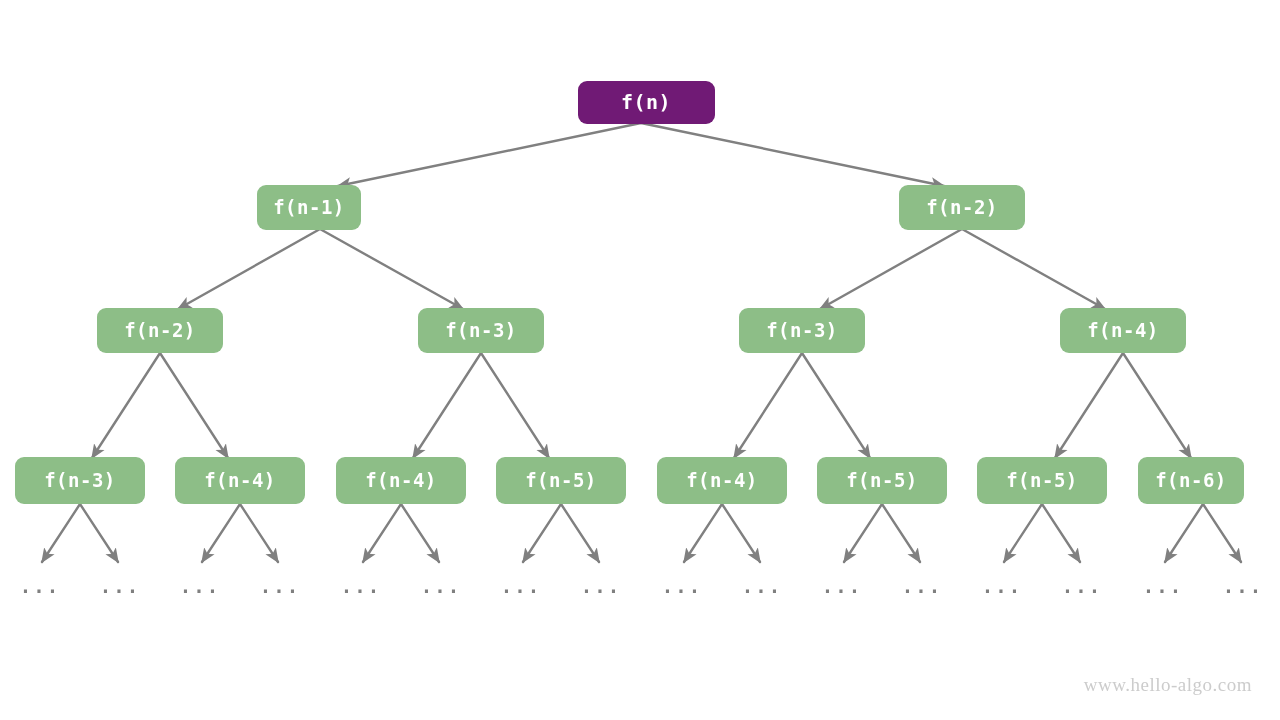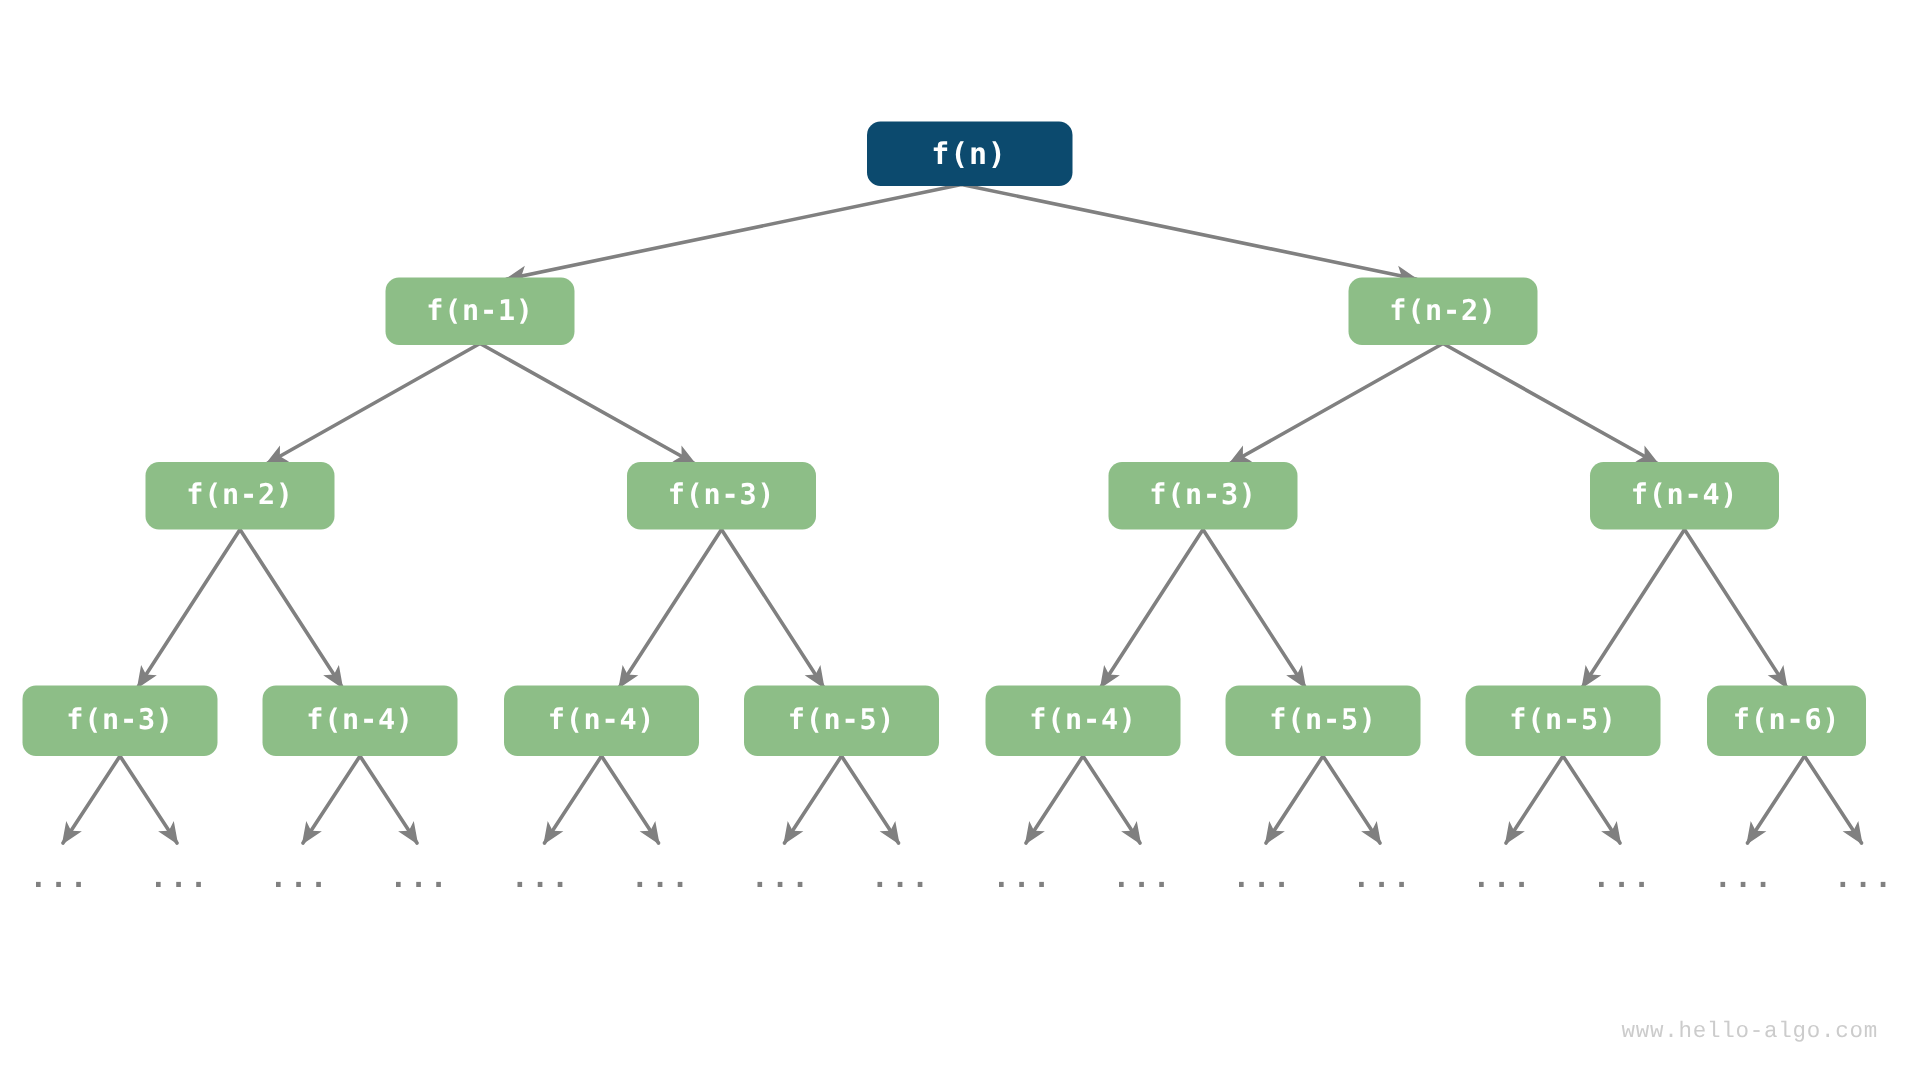--- a/index.html
+++ b/index.html
@@ -49,22 +49,22 @@
     letter-spacing: 2px;
     line-height: 1;
     transform: translate(-50%, -50%);
     user-select: none;
   }
   .watermark {
     position: absolute;
     right: 28px;
     bottom: 24px;
     color: #cccccc;
-    font-family: Liberation Mono, monospace;
-    font-size: 15px;
+    font-family: Liberation Serif, serif;
+    font-size: 19px;
     letter-spacing: 0.5px;
     user-select: none;
     margin-left: 16px;
   }
 </style>
 </head>
 <body>
 
 <svg id="canvas" viewBox="0 0 1280 720" xmlns="http://www.w3.org/2000/svg">
   <defs>
@@ -100,24 +100,24 @@
       <line x1="882" y1="504" x2="844" y2="562" stroke="#808080" stroke-width="2.4" stroke-linecap="round" marker-end="url(#arrowhead)"></line>
       <line x1="882" y1="504" x2="920" y2="562" stroke="#808080" stroke-width="2.4" stroke-linecap="round" marker-end="url(#arrowhead)"></line>
       <line x1="1042" y1="504" x2="1004" y2="562" stroke="#808080" stroke-width="2.4" stroke-linecap="round" marker-end="url(#arrowhead)"></line>
       <line x1="1042" y1="504" x2="1080" y2="562" stroke="#808080" stroke-width="2.4" stroke-linecap="round" marker-end="url(#arrowhead)"></line>
       <line x1="1203" y1="504" x2="1165" y2="562" stroke="#808080" stroke-width="2.4" stroke-linecap="round" marker-end="url(#arrowhead)"></line>
       <line x1="1203" y1="504" x2="1241" y2="562" stroke="#808080" stroke-width="2.4" stroke-linecap="round" marker-end="url(#arrowhead)"></line>
     </g>
 </svg>
 
 <div id="node-layer">
-    <div class="node" style="left: 577.5px; top: 80.5px; width: 137px; height: 43px; font-size: 20px; background: #0c4a6e; color: rgb(255, 255, 255);">
+    <div class="node" style="left: 577.5px; top: 80.5px; width: 137px; height: 43px; font-size: 20px; background: #701a75; color: rgb(255, 255, 255);">
       <span class="node-label">f(n)</span>
     </div>
-    <div class="node" style="left: 257px; top: 184.5px; width: 126px; height: 45px; font-size: 19px; background: rgb(141, 190, 135); color: rgb(255, 255, 255);">
+    <div class="node" style="left: 257px; top: 184.5px; width: 104px; height: 45px; font-size: 19px; background: rgb(141, 190, 135); color: rgb(255, 255, 255);">
       <span class="node-label">f(n-1)</span>
     </div>
     <div class="node" style="left: 899px; top: 184.5px; width: 126px; height: 45px; font-size: 19px; background: rgb(141, 190, 135); color: rgb(255, 255, 255);">
       <span class="node-label">f(n-2)</span>
     </div>
     <div class="node" style="left: 97px; top: 307.5px; width: 126px; height: 45px; font-size: 19px; background: rgb(141, 190, 135); color: rgb(255, 255, 255);">
       <span class="node-label">f(n-2)</span>
     </div>
     <div class="node" style="left: 418px; top: 307.5px; width: 126px; height: 45px; font-size: 19px; background: rgb(141, 190, 135); color: rgb(255, 255, 255);">
       <span class="node-label">f(n-3)</span>

